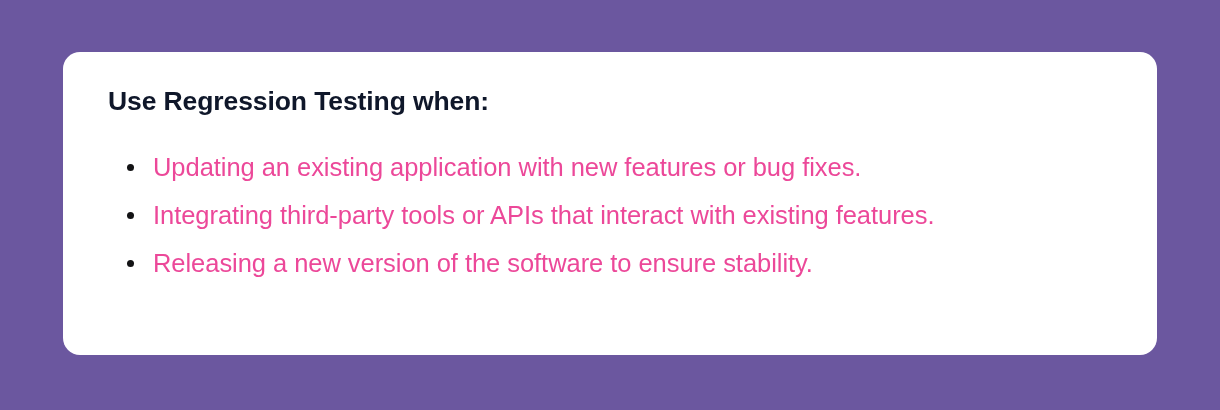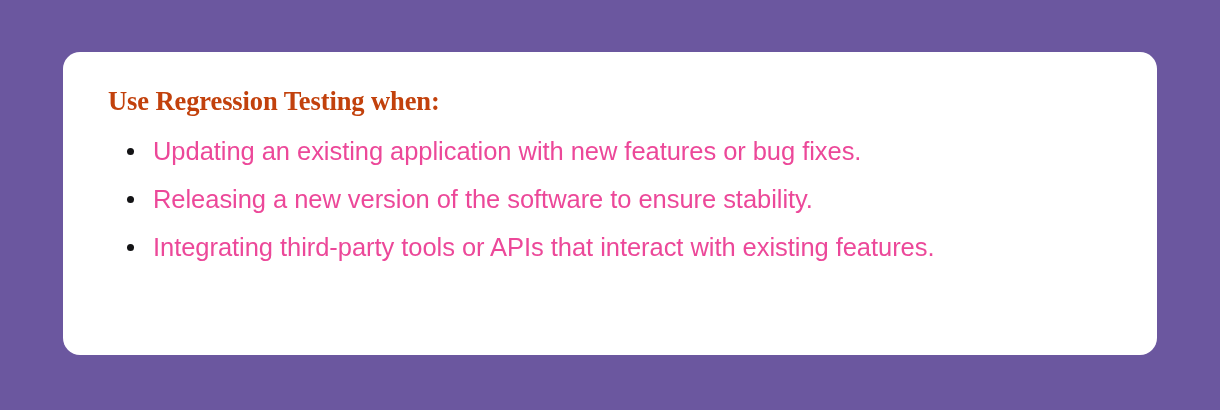--- a/index.html
+++ b/index.html
@@ -37,26 +37,25 @@
   .card-inner {
     position: absolute;
     left: 45px;
     top: 34px;
     right: 40px;
   }
 
   .heading {
     font-size: 26.5px;
     font-weight: bold;
-    color: #c2410c;
+    color: #0f172a;
     letter-spacing: -0.1px;
     line-height: 1.2;
-    margin: 0 0 9px 0;
+    margin: 0 0 25px 0;
     white-space: nowrap;
-    font-family: Liberation Serif, serif;
   }
 
   .bullet-list {
     list-style: none;
     margin: 0;
     padding: 0;
   }
 
   .bullet-item {
     position: relative;
@@ -88,23 +87,23 @@
 
       <h1 class="heading">Use Regression Testing when:</h1>
 
       <ul class="bullet-list">
         <li class="bullet-item">
           <span class="dot"></span>
           <span>Updating an existing application with new features or bug fixes.</span>
         </li>
         <li class="bullet-item">
           <span class="dot"></span>
-          <span>Releasing a new version of the software to ensure stability.</span>
+          <span>Integrating third-party tools or APIs that interact with existing features.</span>
         </li>
         <li class="bullet-item">
           <span class="dot"></span>
-          <span>Integrating third-party tools or APIs that interact with existing features.</span>
+          <span>Releasing a new version of the software to ensure stability.</span>
         </li>
       </ul>
 
     </div>
   </div>
 </div>
 
 </body></html>

